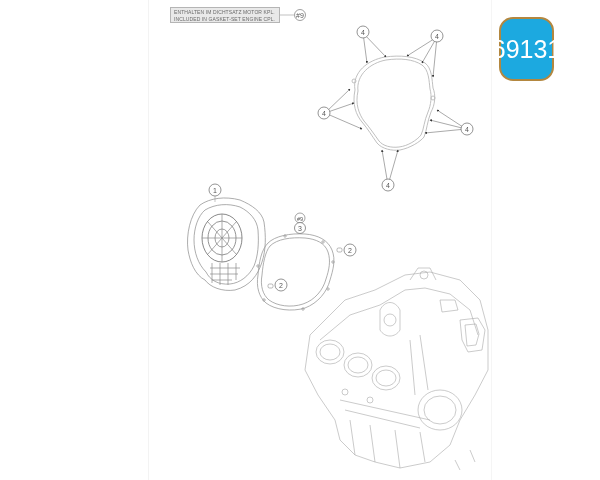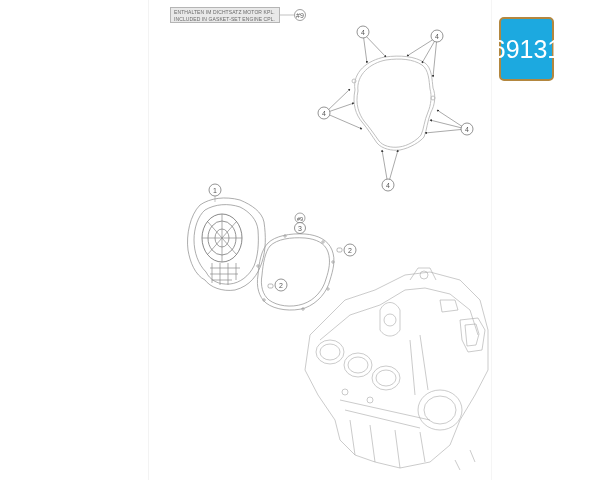--- a/index.html
+++ b/index.html
@@ -1,20 +1,20 @@
 <!DOCTYPE html>
 <html><head>
 <meta charset="utf-8">
 <style>
   html, body { margin: 0; padding: 0; background: #ffffff; }
   body { width: 600px; height: 480px; position: relative; overflow: hidden; font-family: "Liberation Sans", sans-serif; }
   .page { position: absolute; left: 148px; top: 0; width: 342px; height: 480px; border-left: 1px solid #f3f3f3; border-right: 1px solid #f5f5f5; }
   .note-box { position: absolute; left: 170px; top: 7px; width: 110px; height: 16px; background: #e9e9e9; border: 1px solid #b5b5b5; font-size: 5px; line-height: 7px; color: #6a6a6a; padding: 1px 3px; box-sizing: border-box; letter-spacing: 0.1px; white-space: nowrap; }
   .note-box span { display: block; }
-  .badge { position: absolute; left: 499px; top: 17px; width: 55px; height: 64px; background: #1ca9e0; border: 2px solid #b3873f; border-radius: 5px; box-sizing: border-box; color: #ffffff; font-size: 25px; display: flex; align-items: center; justify-content: center; letter-spacing: 0px; }
+  .badge { position: absolute; left: 499px; top: 17px; width: 55px; height: 64px; background: #1ca9e0; border: 2px solid #b3873f; border-radius: 14px; box-sizing: border-box; color: #ffffff; font-size: 25px; display: flex; align-items: center; justify-content: center; letter-spacing: 0px; }
   svg.diagram { position: absolute; left: 0; top: 0; }
   .callout-text { font-family: "Liberation Sans", sans-serif; font-size: 7px; fill: #555; text-anchor: middle; dominant-baseline: central; }
 </style>
 </head>
 <body>
 
 <div class="page"></div>
 
 <div class="note-box">
   <span>ENTHALTEN IM DICHTSATZ MOTOR KPL.</span>

